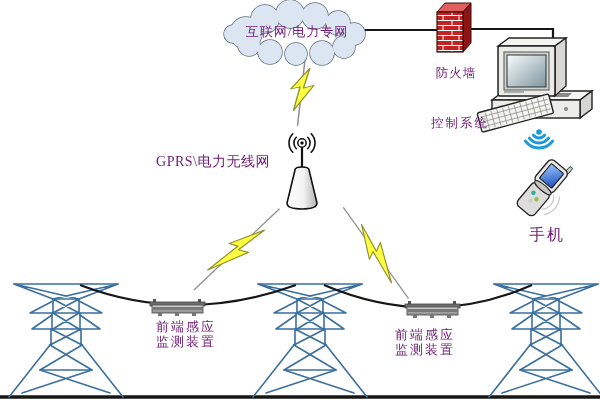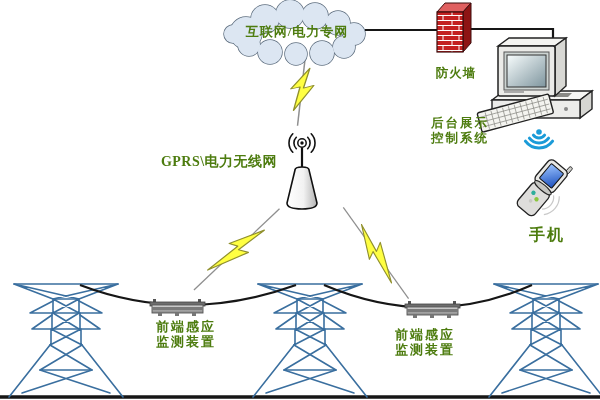--- a/index.html
+++ b/index.html
@@ -2,21 +2,21 @@
 <html><head>
 <meta charset="utf-8">
 <style>
   html,body{margin:0;padding:0;background:#fff;}
   .stage{
     position:relative;width:600px;height:400px;background:#ffffff;overflow:hidden;
     font-family:"Liberation Serif","DejaVu Serif",serif;
   }
   .stage svg{position:absolute;left:0;top:0;}
   .lbl{
-    position:absolute;font-weight:bold;color:#4d7c0f;text-align:center;
+    position:absolute;font-weight:normal;color:#701a75;text-align:center;
     line-height:1.18;white-space:nowrap;
   }
   .lbl div{white-space:nowrap;}
 </style>
 </head>
 <body>
 
 <div class="stage">
 
 <svg width="600" height="400" viewBox="0 0 600 400">
@@ -174,25 +174,24 @@
     <rect x="-9" y="-27" width="16" height="19" rx="1" fill="url(#phoneScreenGrad)" stroke="#111111" stroke-width="1"></rect>
     <ellipse cx="0" cy="-3" rx="10.5" ry="3" fill="#c6c6c2" stroke="#222222" stroke-width="1"></ellipse>
   </g>
 </svg>
 
 <div class="lbl" style="left:226px;top:24px;width:142px;font-size:13px;letter-spacing:1px;">互联网/电力专网</div>
 
 <div class="lbl" style="left:424px;top:66px;width:64px;font-size:12.5px;letter-spacing:1px;">防火墙</div>
 
 <div class="lbl" style="left:424px;top:116px;width:72px;font-size:12.5px;letter-spacing:2px;">
-  <div>后台展示</div>
   <div>控制系统</div>
 </div>
 
-<div class="lbl" style="left:150px;top:154px;width:138px;font-size:14px;letter-spacing:0.5px;">GPRS\电力无线网</div>
+<div class="lbl" style="left:144px;top:154px;width:138px;font-size:14px;letter-spacing:0.5px;">GPRS\电力无线网</div>
 
 <div class="lbl" style="left:517px;top:226px;width:60px;font-size:16px;letter-spacing:2px;">手机</div>
 
 <div class="lbl" style="left:140px;top:319px;width:92px;font-size:13px;letter-spacing:2px;">
   <div>前端感应</div>
   <div>监测装置</div>
 </div>
 
 <div class="lbl" style="left:378px;top:327px;width:94px;font-size:13px;letter-spacing:2px;">
   <div>前端感应</div>

